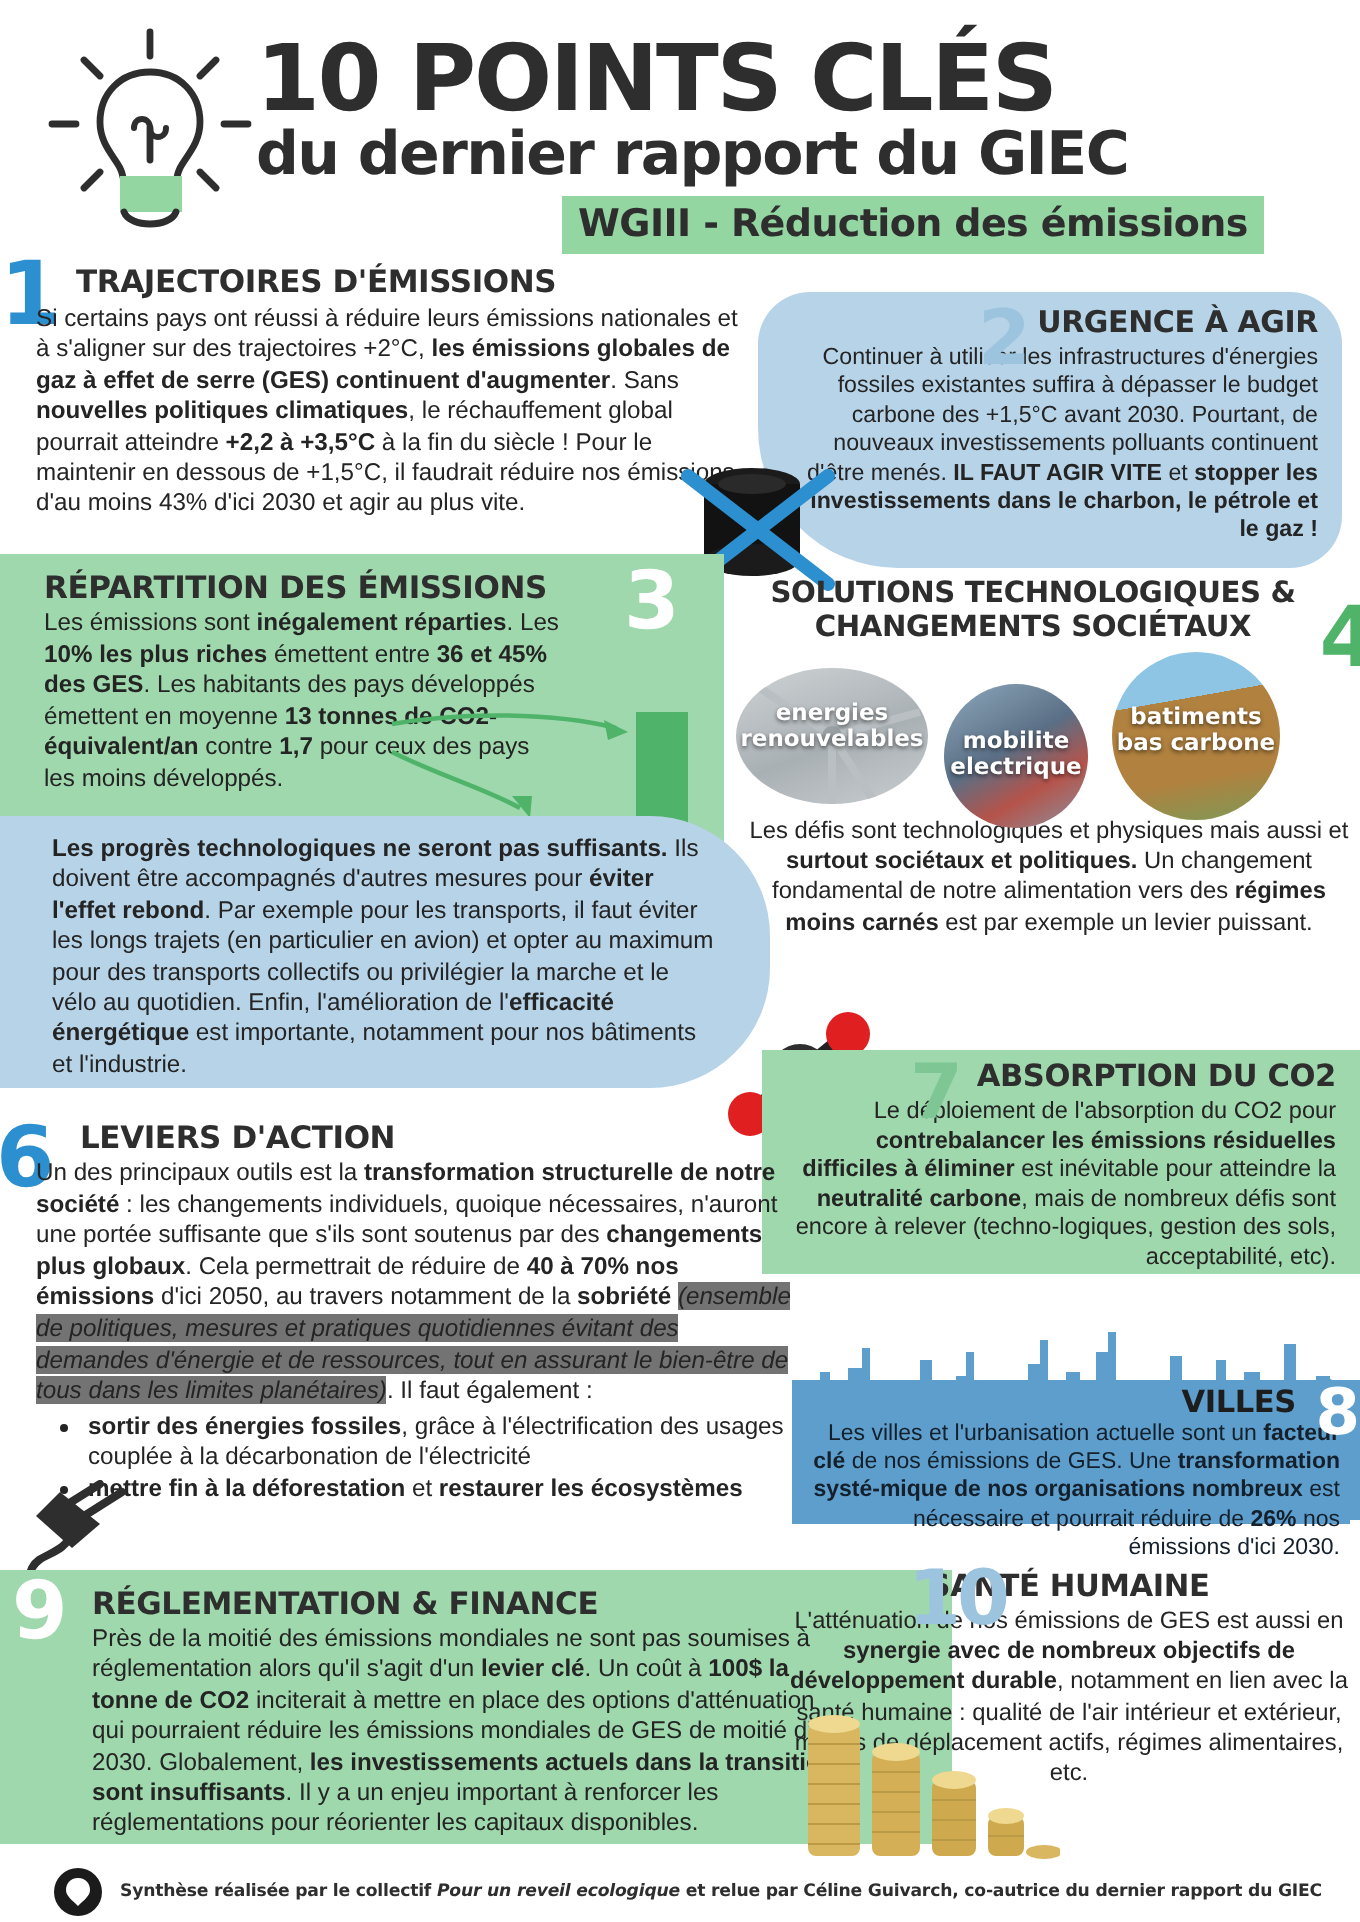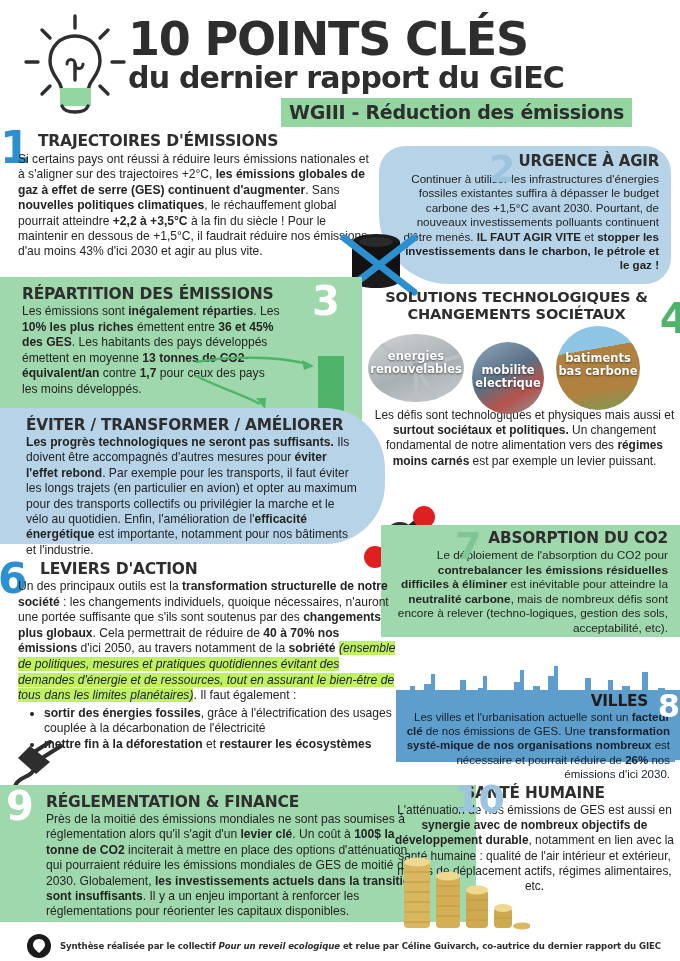--- a/index.html
+++ b/index.html
@@ -6,21 +6,21 @@
   body{
     width:680px;height:961px;background:#ffffff;
     font-family:"Liberation Sans","DejaVu Sans",sans-serif;
     color:#242424;overflow:hidden;position:relative;
   }
   .page{position:relative;width:680px;height:961px;overflow:hidden;}
 
   
   .abs{position:absolute;}
   b,strong{font-weight:bold;}
-  .hl{background:#bef264;}
+  .hl{background:#737373;}
   .ital{font-style:italic;}
 
   
   .header{position:absolute;left:0;top:0;width:680px;height:128px;}
   .bulb{position:absolute;left:20px;top:14px;width:110px;height:108px;}
   .title1{
     position:absolute;left:128px;top:16px;
     font-size:46px;font-weight:bold;letter-spacing:-1.2px;
     color:#2e2e2e;line-height:46px;white-space:nowrap;
     font-family:"DejaVu Sans",sans-serif;
@@ -249,23 +249,20 @@
       </div>
       <div class="photo" style="left:184px;top:0px;width:84px;height:84px;background:linear-gradient(170deg,#8fc5e4 0 30%,#b0813f 30% 72%,#7d9a57);">
         <div class="cap" style="top:26px;">batiments bas carbone</div>
       </div>
     </div>
     <div class="s4b">Les défis sont technologiques et physiques mais aussi et <b>surtout sociétaux et politiques.</b> Un changement fondamental de notre alimentation vers des <b>régimes moins carnés</b> est par exemple un levier puissant.</div>
   </div>
 
   <div class="num" style="left:-4px;top:412px;font-size:40px;color:#93c4e0;">5</div>
   <div class="s5">
-    <div class="sec-title">
-      <span>ÉVITER / TRANSFORMER / AMÉLIORER</span>
-    </div>
     <div class="sec-body"><b>Les progrès technologiques ne seront pas suffisants.</b> Ils doivent être accompagnés d'autres mesures pour <b>éviter l'effet rebond</b>. Par exemple pour les transports, il faut éviter les longs trajets (en particulier en avion) et opter au maximum pour des transports collectifs ou privilégier la marche et le vélo au quotidien. Enfin, l'amélioration de l'<b>efficacité énergétique</b> est importante, notamment pour nos bâtiments et l'industrie.</div>
   </div>
 
   <svg class="abs" style="left:358px;top:502px;width:84px;height:70px;" viewBox="0 0 84 70">
     <line x1="20" y1="52" x2="62" y2="18" stroke="#222" stroke-width="7"></line>
     <circle cx="42" cy="35" r="15" fill="#2e2e2e"></circle>
     <circle cx="17" cy="55" r="11" fill="#e02020"></circle>
     <circle cx="66" cy="15" r="11" fill="#e02020"></circle>
     <circle cx="38" cy="30" r="5" fill="#4a4a4a"></circle>
   </svg>

